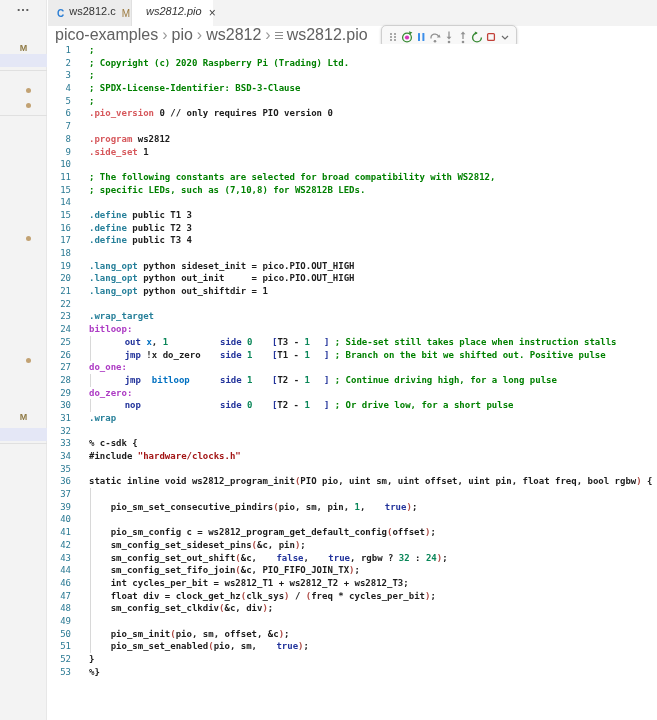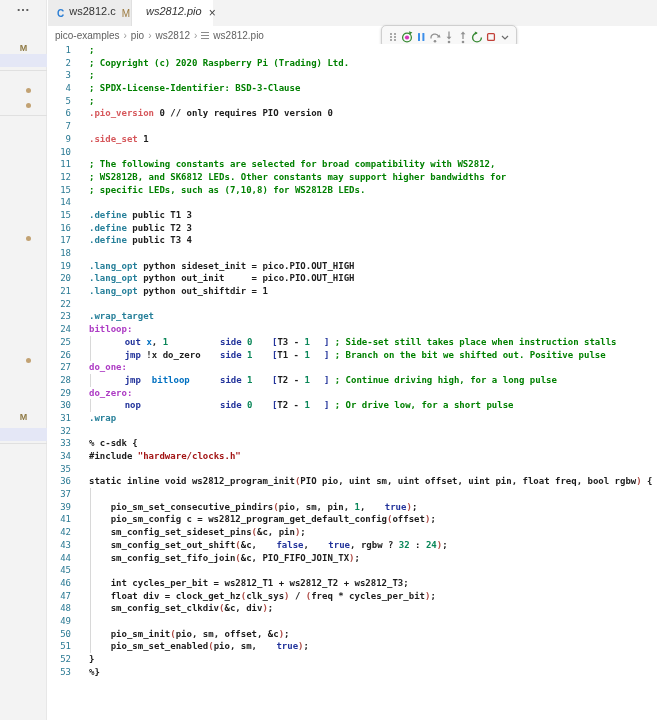--- a/index.html
+++ b/index.html
@@ -30,21 +30,21 @@
   .tlabel { margin:0 5px 4px 5px; white-space:nowrap; }
   .tlabel.italic { font-style:italic; }
   .ficon.c { color:#2d7fd4; font-weight:bold; font-size:10px; }
   .ficon.pio { display:inline-block; width:8px; height:7px; margin-top:1px;
         background:repeating-linear-gradient(to bottom,#8c8c8c 0 1px,transparent 1px 3px); }
   .tbadge { color:#9c7b3f; font-size:10px; margin-left:1px; }
   .tclose { color:#424242; font-size:12px; margin-left:2px; cursor:pointer; line-height:10px;}
 
   
   .breadcrumb { position:absolute; left:55px; top:26px; right:0; height:18px; background:#fff;
-                display:flex; align-items:center; font-size:10px; color:#616161; }
+                display:flex; align-items:center; font-size:16px; color:#616161; }
   .bc-item { cursor:pointer; }
   .bc-sep { margin:0 4px; color:#9a9a9a; }
   .bc-icon { display:inline-block; width:8px; height:7px; margin:1px 4px 0 0;
         background:repeating-linear-gradient(to bottom,#8c8c8c 0 1px,transparent 1px 3px); }
   .bc-last { display:flex; align-items:center; }
 
   
   .dbg { position:absolute; left:381px; top:25px; height:23px; background:#f8f8f8;
          border:1px solid #cfcfcf; border-radius:5px; box-shadow:0 1px 3px rgba(0,0,0,.18);
          display:flex; align-items:center; padding:0 4px; }
@@ -183,24 +183,24 @@
     </div>
 
   <div class="code" id="code">
       <div class="cl"><span class="ln">1</span><span class="cm">;</span></div>
       <div class="cl"><span class="ln">2</span><span class="cm">; Copyright (c) 2020 Raspberry Pi (Trading) Ltd.</span></div>
       <div class="cl"><span class="ln">3</span><span class="cm">;</span></div>
       <div class="cl"><span class="ln">4</span><span class="cm">; SPDX-License-Identifier: BSD-3-Clause</span></div>
       <div class="cl"><span class="ln">5</span><span class="cm">;</span></div>
       <div class="cl"><span class="ln">6</span><span class="dr">.pio_version</span><span class="tx"> 0 // only requires PIO version 0</span></div>
       <div class="cl"><span class="ln">7</span></div>
+      <div class="cl"><span class="ln">8</span><span class="dr">.program</span><span class="tx"> ws2812</span></div>
       <div class="cl"><span class="ln">9</span><span class="dr">.side_set</span><span class="tx"> 1</span></div>
       <div class="cl"><span class="ln">10</span></div>
       <div class="cl"><span class="ln">11</span><span class="cm">; The following constants are selected for broad compatibility with WS2812,</span></div>
-      <div class="cl"><span class="ln">12</span><span class="cm">; WS2812B, and SK6812 LEDs. Other constants may support higher bandwidths for</span></div>
       <div class="cl"><span class="ln">15</span><span class="cm">; specific LEDs, such as (7,10,8) for WS2812B LEDs.</span></div>
       <div class="cl"><span class="ln">14</span></div>
       <div class="cl"><span class="ln">15</span><span class="dt">.define</span><span class="tx"> public T1 3</span></div>
       <div class="cl"><span class="ln">16</span><span class="dt">.define</span><span class="tx"> public T2 3</span></div>
       <div class="cl"><span class="ln">17</span><span class="dt">.define</span><span class="tx"> public T3 4</span></div>
       <div class="cl"><span class="ln">18</span></div>
       <div class="cl"><span class="ln">19</span><span class="dt">.lang_opt</span><span class="tx"> python sideset_init = pico.PIO.OUT_HIGH</span></div>
       <div class="cl"><span class="ln">20</span><span class="dt">.lang_opt</span><span class="tx"> python out_init     = pico.PIO.OUT_HIGH</span></div>
       <div class="cl"><span class="ln">21</span><span class="dt">.lang_opt</span><span class="tx"> python out_shiftdir = 1</span></div>
       <div class="cl"><span class="ln">22</span></div>
@@ -213,25 +213,25 @@
       <div class="cl"><span class="ln">29</span><span class="lb">do_zero:</span></div>
       <div class="cl"><span class="ln">30</span><span class="ig"></span><span class="tx">    </span><span class="kw">nop</span><span class="tx">            </span><span class="kw">side</span><span class="tx"> </span><span class="nm">0</span><span class="tx"> </span><span class="kw">[</span><span class="tx">T2 - </span><span class="nm">1</span><span class="kw">]</span><span class="tx"> </span><span class="cm">; Or drive low, for a short pulse</span></div>
       <div class="cl"><span class="ln">31</span><span class="dt">.wrap</span></div>
       <div class="cl"><span class="ln">32</span></div>
       <div class="cl"><span class="ln">33</span><span class="tx">% c-sdk {</span></div>
       <div class="cl"><span class="ln">34</span><span class="tx">#include </span><span class="st">"hardware/clocks.h"</span></div>
       <div class="cl"><span class="ln">35</span></div>
       <div class="cl"><span class="ln">36</span><span class="tx">static inline void ws2812_program_init</span><span class="pn">(</span><span class="tx">PIO pio, uint sm, uint offset, uint pin, float freq, bool rgbw</span><span class="pn">)</span><span class="tx"> {</span></div>
       <div class="cl"><span class="ln">37</span><span class="ig"></span></div>
       <div class="cl"><span class="ln">39</span><span class="ig"></span><span class="tx">    pio_sm_set_consecutive_pindirs</span><span class="pn">(</span><span class="tx">pio, sm, pin, </span><span class="nm">1</span><span class="tx">, </span><span class="kw">true</span><span class="pn">)</span><span class="tx">;</span></div>
+      <div class="cl"><span class="ln">40</span><span class="ig"></span></div>
       <div class="cl"><span class="ln">41</span><span class="ig"></span><span class="tx">    pio_sm_config c = ws2812_program_get_default_config</span><span class="pn">(</span><span class="tx">offset</span><span class="pn">)</span><span class="tx">;</span></div>
       <div class="cl"><span class="ln">42</span><span class="ig"></span><span class="tx">    sm_config_set_sideset_pins</span><span class="pn">(</span><span class="tx">&amp;c, pin</span><span class="pn">)</span><span class="tx">;</span></div>
       <div class="cl"><span class="ln">43</span><span class="ig"></span><span class="tx">    sm_config_set_out_shift</span><span class="pn">(</span><span class="tx">&amp;c, </span><span class="kw">false</span><span class="tx">, </span><span class="kw">true</span><span class="tx">, rgbw ? </span><span class="nm">32</span><span class="tx"> : </span><span class="nm">24</span><span class="pn">)</span><span class="tx">;</span></div>
       <div class="cl"><span class="ln">44</span><span class="ig"></span><span class="tx">    sm_config_set_fifo_join</span><span class="pn">(</span><span class="tx">&amp;c, PIO_FIFO_JOIN_TX</span><span class="pn">)</span><span class="tx">;</span></div>
-      <div class="cl"><span class="ln">45</span><span class="ig"></span></div>
       <div class="cl"><span class="ln">46</span><span class="ig"></span><span class="tx">    int cycles_per_bit = ws2812_T1 + ws2812_T2 + ws2812_T3;</span></div>
       <div class="cl"><span class="ln">47</span><span class="ig"></span><span class="tx">    float div = clock_get_hz</span><span class="pn">(</span><span class="tx">clk_sys</span><span class="pn">)</span><span class="tx"> / </span><span class="pn">(</span><span class="tx">freq * cycles_per_bit</span><span class="pn">)</span><span class="tx">;</span></div>
       <div class="cl"><span class="ln">48</span><span class="ig"></span><span class="tx">    sm_config_set_clkdiv</span><span class="pn">(</span><span class="tx">&amp;c, div</span><span class="pn">)</span><span class="tx">;</span></div>
       <div class="cl"><span class="ln">49</span><span class="ig"></span></div>
       <div class="cl"><span class="ln">50</span><span class="ig"></span><span class="tx">    pio_sm_init</span><span class="pn">(</span><span class="tx">pio, sm, offset, &amp;c</span><span class="pn">)</span><span class="tx">;</span></div>
       <div class="cl"><span class="ln">51</span><span class="ig"></span><span class="tx">    pio_sm_set_enabled</span><span class="pn">(</span><span class="tx">pio, sm, </span><span class="kw">true</span><span class="pn">)</span><span class="tx">;</span></div>
       <div class="cl"><span class="ln">52</span><span class="tx">}</span></div>
       <div class="cl"><span class="ln">53</span><span class="tx">%}</span></div>
     </div>
 

